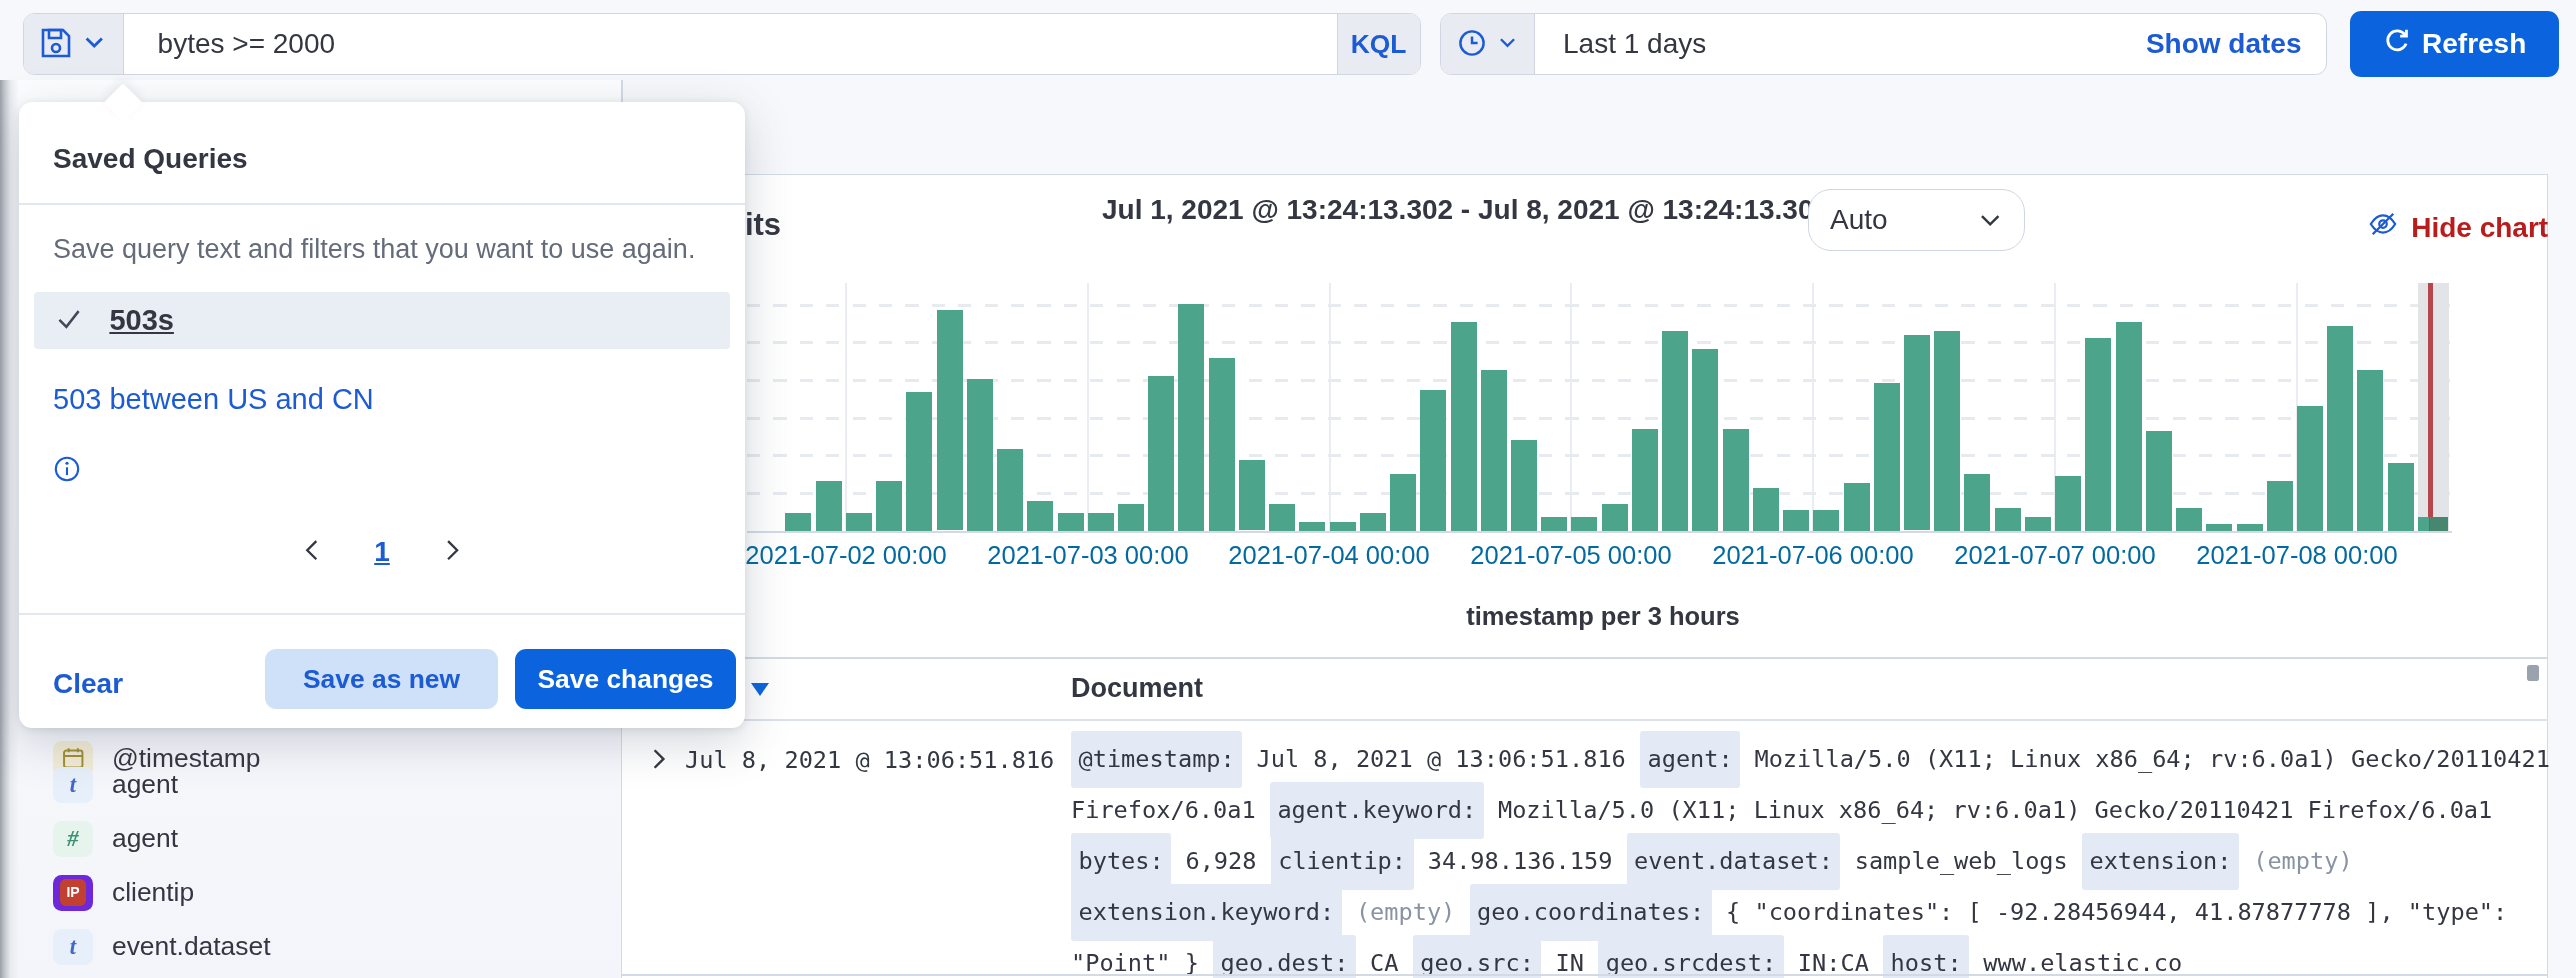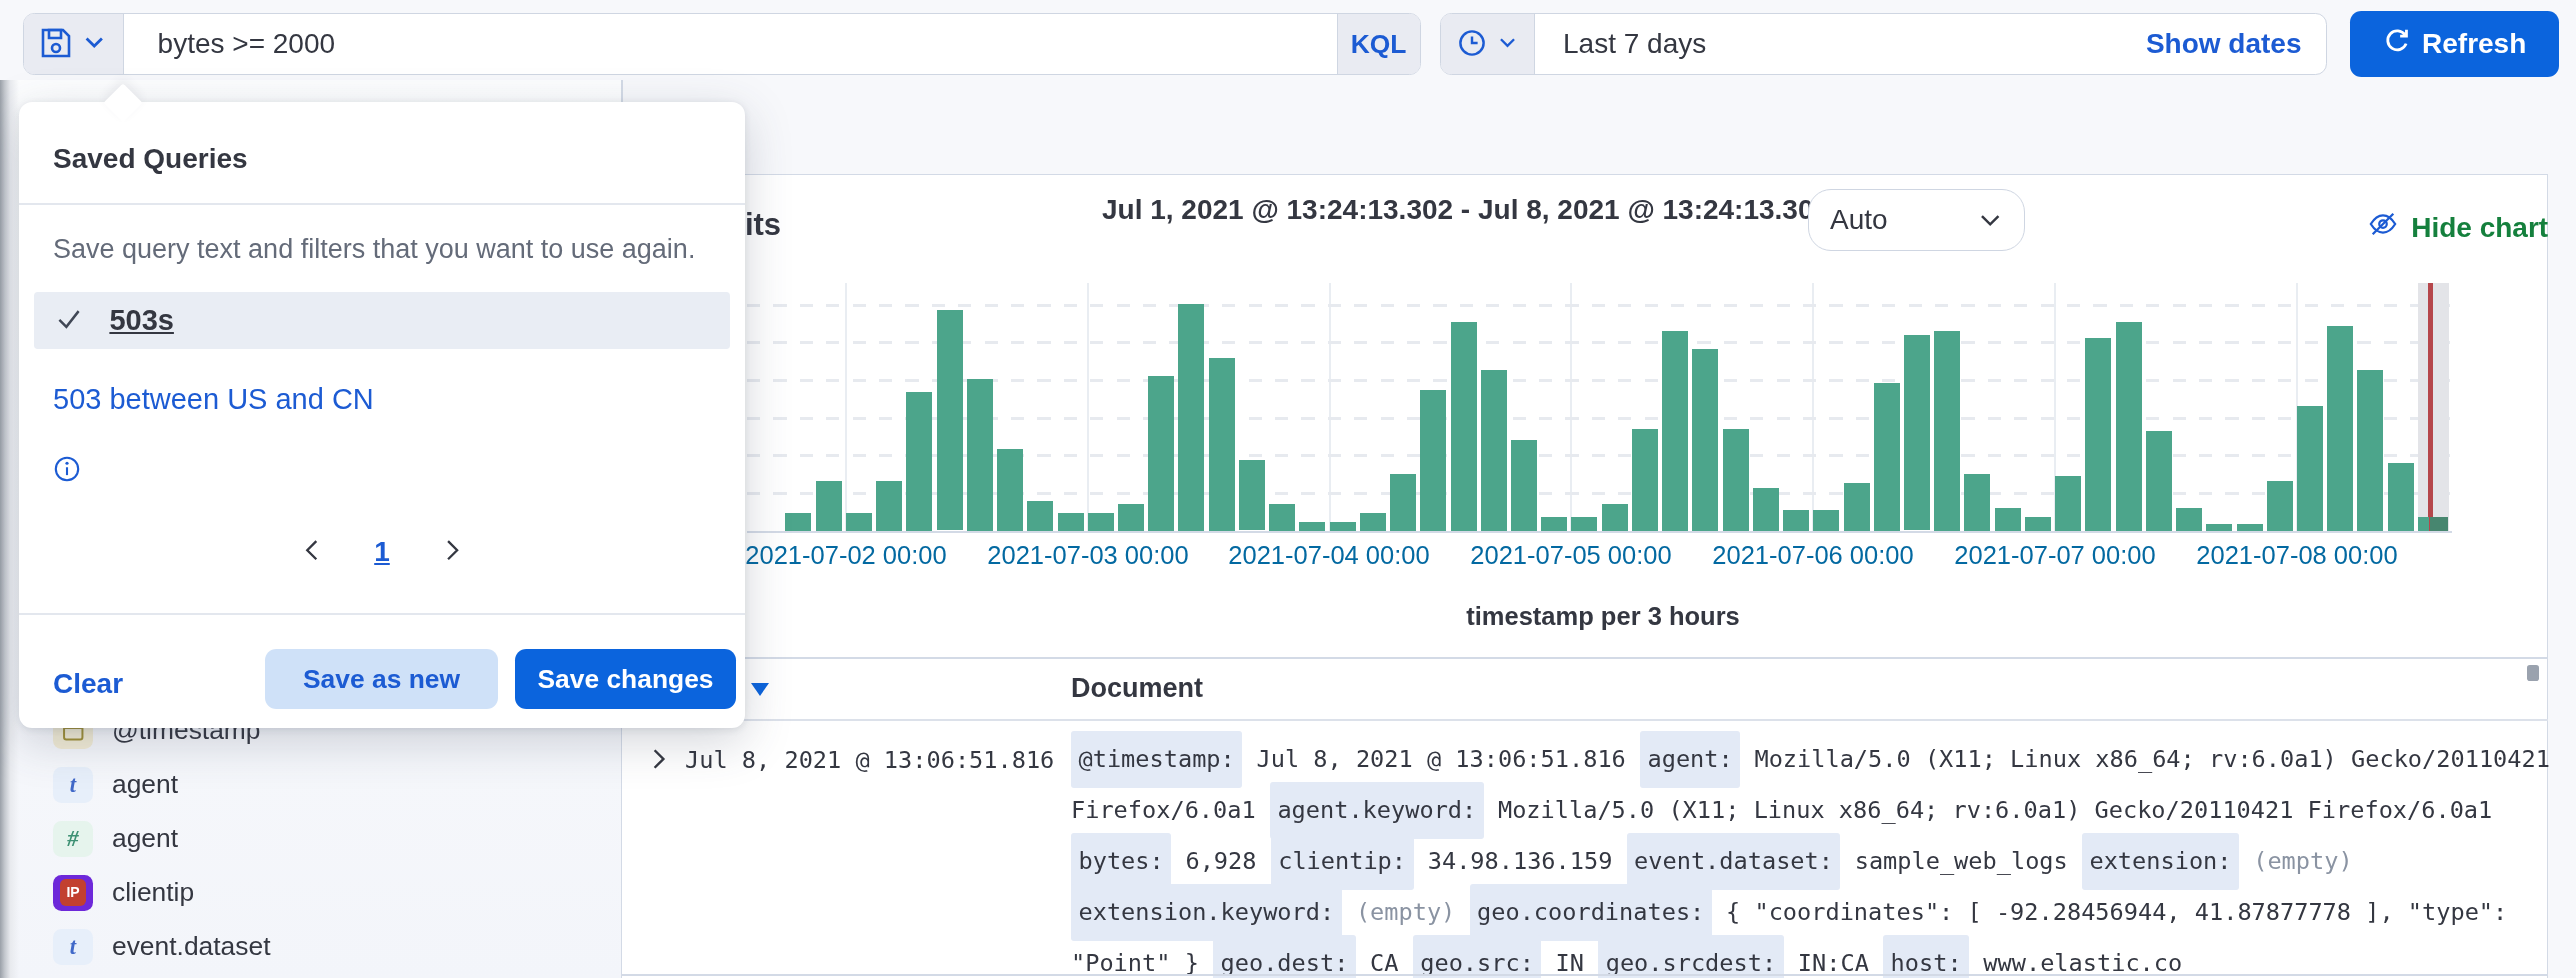--- a/index.html
+++ b/index.html
@@ -47,21 +47,21 @@
 
   
   .panel { left:622px; top:174px; width:1926px; height:804px; background:#fff;
     border-top:1.9px solid #d3dae6; border-right:1.9px solid #d3dae6; }
   .hits { left:726px; top:207px; font-size:31px; font-weight:600; }
   .chart-title { left:1102px; top:194px; font-size:28px; font-weight:600; }
   .auto-select { left:1808px; top:189px; width:217px; height:62px; border:1.9px solid #cfd6e2; border-radius:23px;
     background:#fff; display:flex; align-items:center; font-size:28px; padding:0 21px; }
   .auto-select svg { margin-left:auto; }
   .hide-chart { left:2368px; top:209px; display:flex; align-items:center; gap:13.2px;
-    font-size:28px; font-weight:600; color:#15803d; }
+    font-size:28px; font-weight:600; color:#b91c1c; }
 
   .vgrid { position:absolute; width:1.9px; top:283px; height:248px; background:#e9edf2; }
   .hgrid { position:absolute; left:747px; width:1705px; height:2.8px;
     background:repeating-linear-gradient(90deg,#e7eaef 0 13.2px,transparent 13.2px 26.4px); }
   .baseline { left:747px; top:531px; width:1705px; height:1.9px; background:#d3dae6; }
   .bar { position:absolute; background:#4ca58b; }
   .xlab { position:absolute; top:541px; width:302px; margin-left:-151px; text-align:center;
     font-size:25.5px; color:#0369a1; }
   .axis-title { left:1452px; top:602px; width:302px; text-align:center; font-size:25.5px; font-weight:700; }
   .endband { left:2418px; top:283px; width:31px; height:248px; background:#e3e4e8; }
@@ -133,38 +133,38 @@
         <circle cx="8" cy="8" r="6.2"></circle>
           <path d="M8 4.5 V8 H11"></path>
       </svg>
     </span>
     <span>
       <svg width="21" height="21" viewBox="0 0 16 16" fill="none" stroke="#1c5bd3" stroke-width="1.8">
           <path d="M3 5.5 L8 10.5 L13 5.5"></path>
         </svg>
     </span>
   </div>
-  <div class="time-text">Last 7 days</div>
+  <div class="time-text">Last 1 days</div>
   <div class="show-dates">Show dates</div>
 </div>
 
 <button class="abs refresh" style="border:none;cursor:pointer">
   <span>
     <svg width="28" height="28" viewBox="0 0 16 16" fill="none" stroke="#fff" stroke-width="1.6">
       <path d="M13.2 9.5 A5.4 5.4 0 1 1 12.6 4.6"></path>
         <path d="M13.4 1.6 L13.4 5.2 L9.8 5.2" fill="none"></path>
     </svg>
   </span>
   <span>Refresh</span>
 </button>
 
 <div class="abs sidebar"></div>
 <div class="abs side-divider"></div>
 <div id="field-list">
-    <div class="field-row" style="top: 710px; justify-content: center;">
+    <div class="field-row" style="top: 738px; justify-content: center;">
       <span class="badge d">
         <svg width="24.5" height="24.5" viewBox="0 0 16 16" fill="none" stroke="#9f8f35" stroke-width="1.3">
           <rect x="2" y="3" width="12" height="11" rx="1.5"></rect>
           <path d="M2 6.5 H14 M5 1.5 V4 M11 1.5 V4"></path>
         </svg>
       </span>
       <span class="field-label">@timestamp</span>
     </div>
     <div class="field-row" style="top: 764px;">
       <span class="badge t">t</span>

